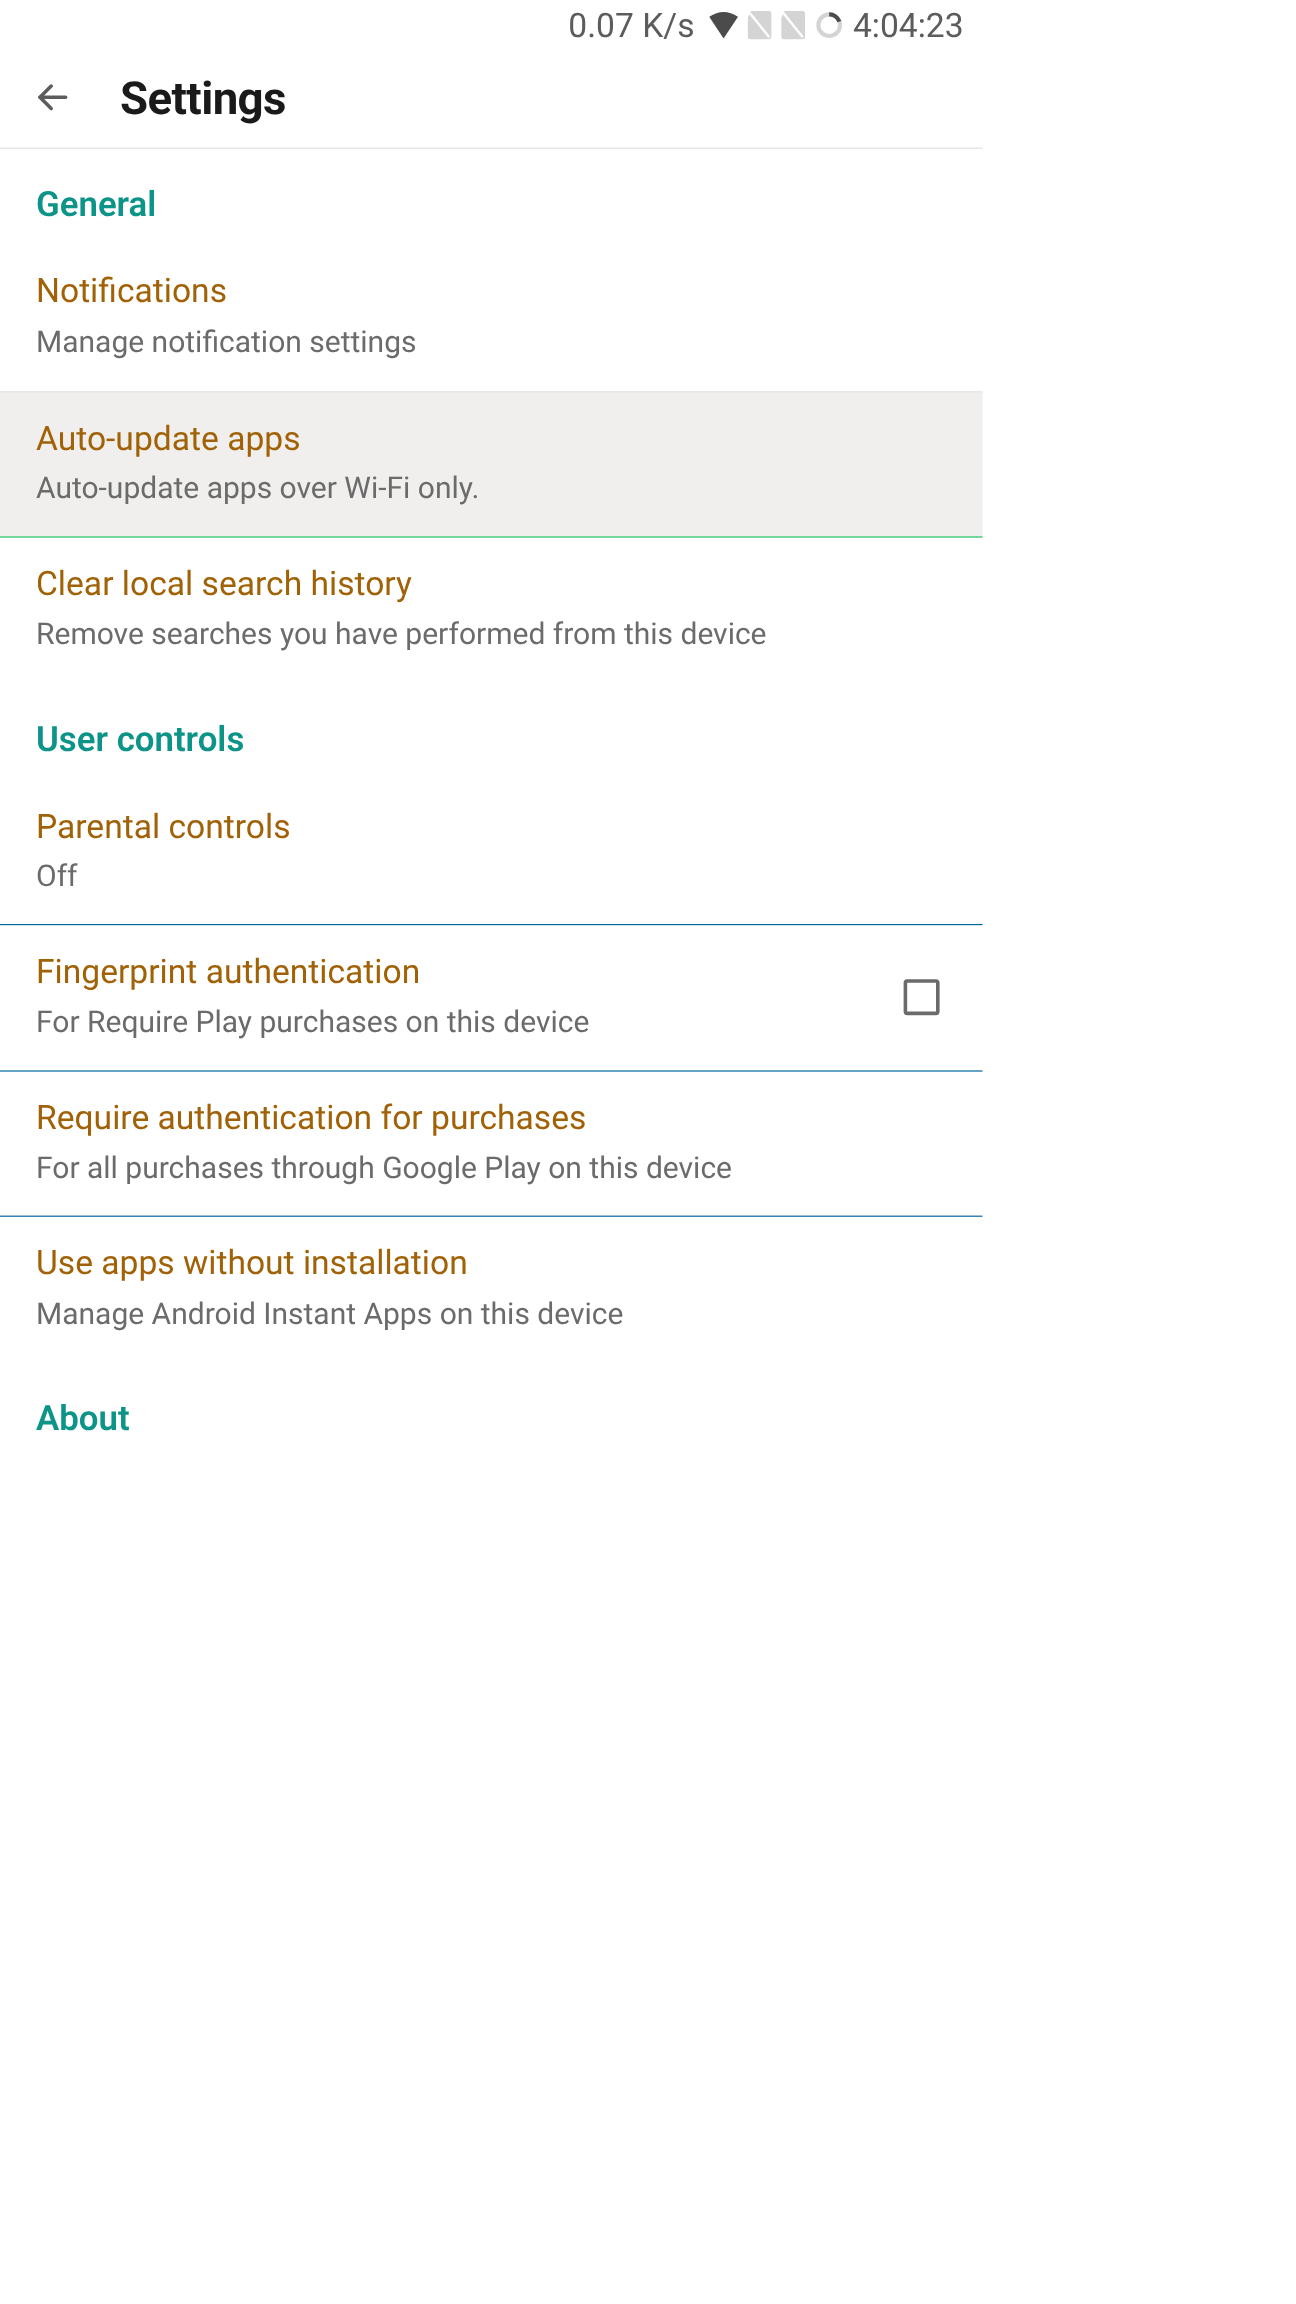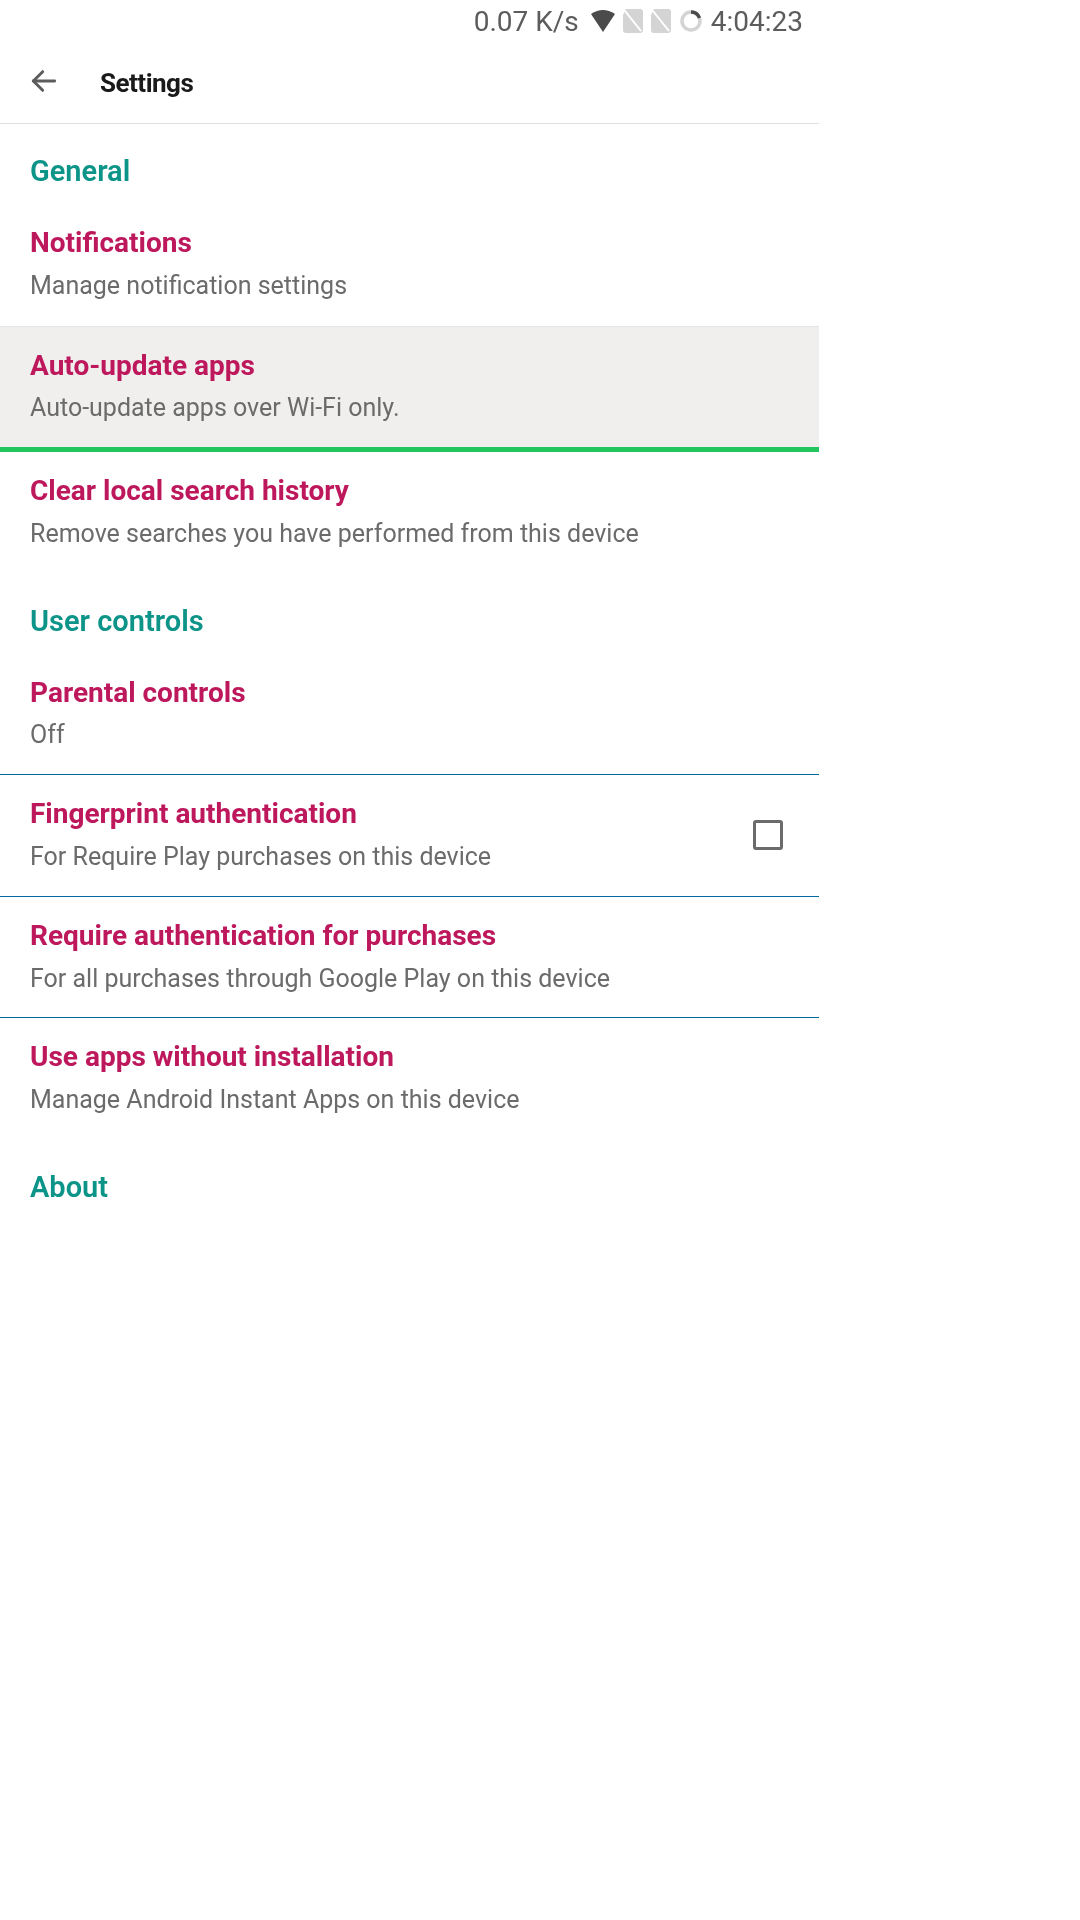--- a/index.html
+++ b/index.html
@@ -44,21 +44,21 @@
     .back-btn {
       width: 40px;
       height: 40px;
       display: flex;
       align-items: center;
       justify-content: center;
       cursor: pointer;
       margin-left: 8px;
     }
     .app-title {
-      font-size: 26px;
+      font-size: 38px;
       font-weight: 700;
       color: #1a1a1a;
       letter-spacing: -0.5px;
       text-align: center;
     }
     .content {
       overflow-y: auto;
     }
     .section-header {
       padding: 30px 30px 16px 30px;
@@ -70,26 +70,26 @@
       padding: 20px 30px 22px 30px;
       border-bottom: 1px solid transparent;
       position: relative;
     }
     .setting-item.divided {
       border-bottom: 1px solid #0369a1;
     }
     .setting-item.highlighted {
       background: #f0efee;
       border-top: 1px solid #e4e4e4;
-      border-bottom: 5px solid #22c55e;
+      border-bottom: 1px solid #22c55e;
     }
     .setting-title {
       font-size: 28px;
-      color: #be185d;
-      font-weight: 700;
+      color: #a16207;
+      font-weight: 400;
       line-height: 1.35;
     }
     .setting-subtitle {
       font-size: 25px;
       color: #6b6b6b;
       font-weight: 400;
       margin-top: 7px;
       line-height: 1.35;
     }
     .checkbox-container {

